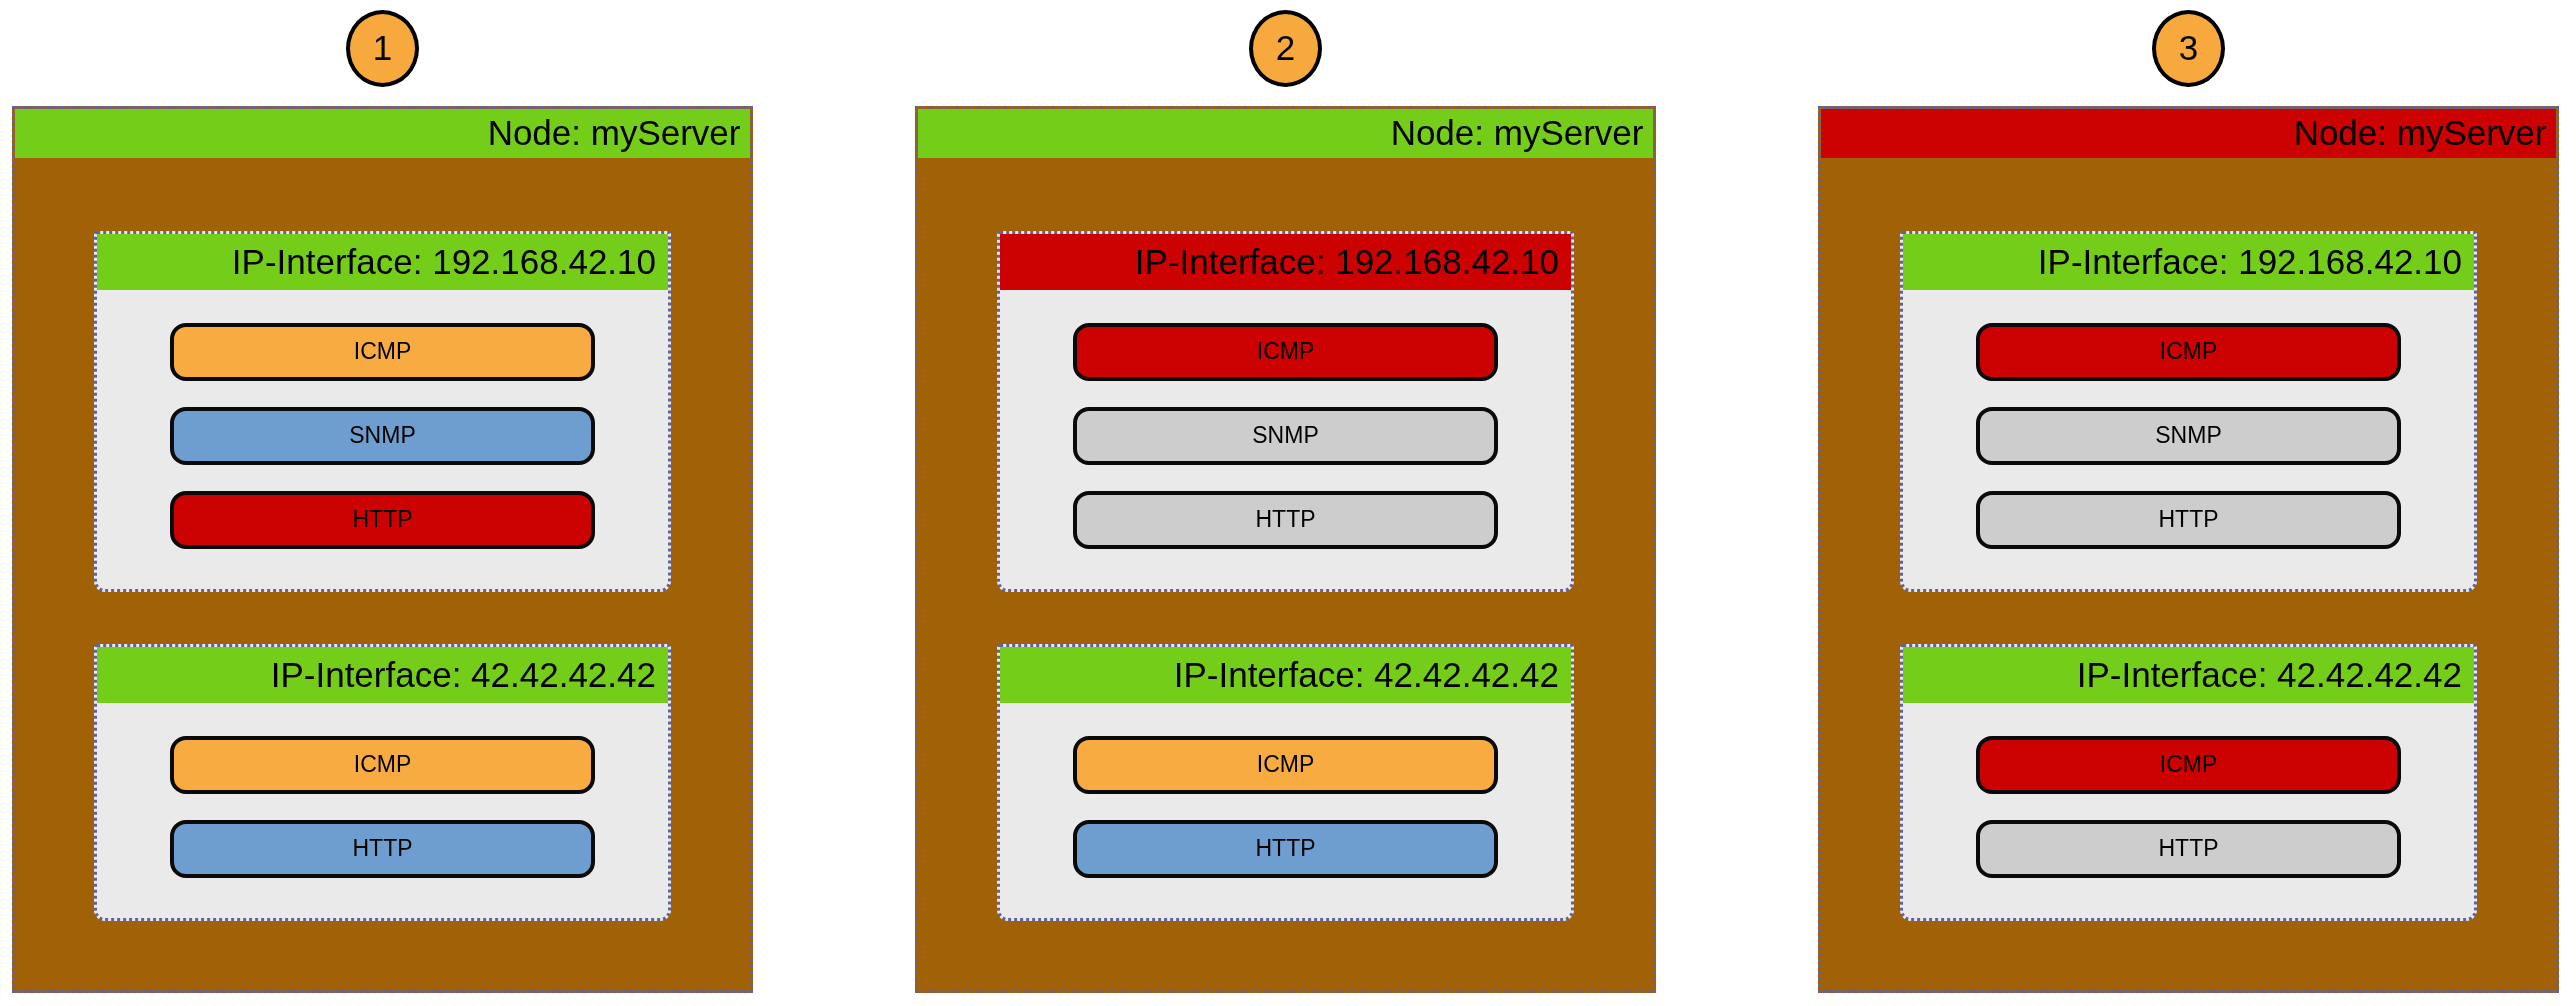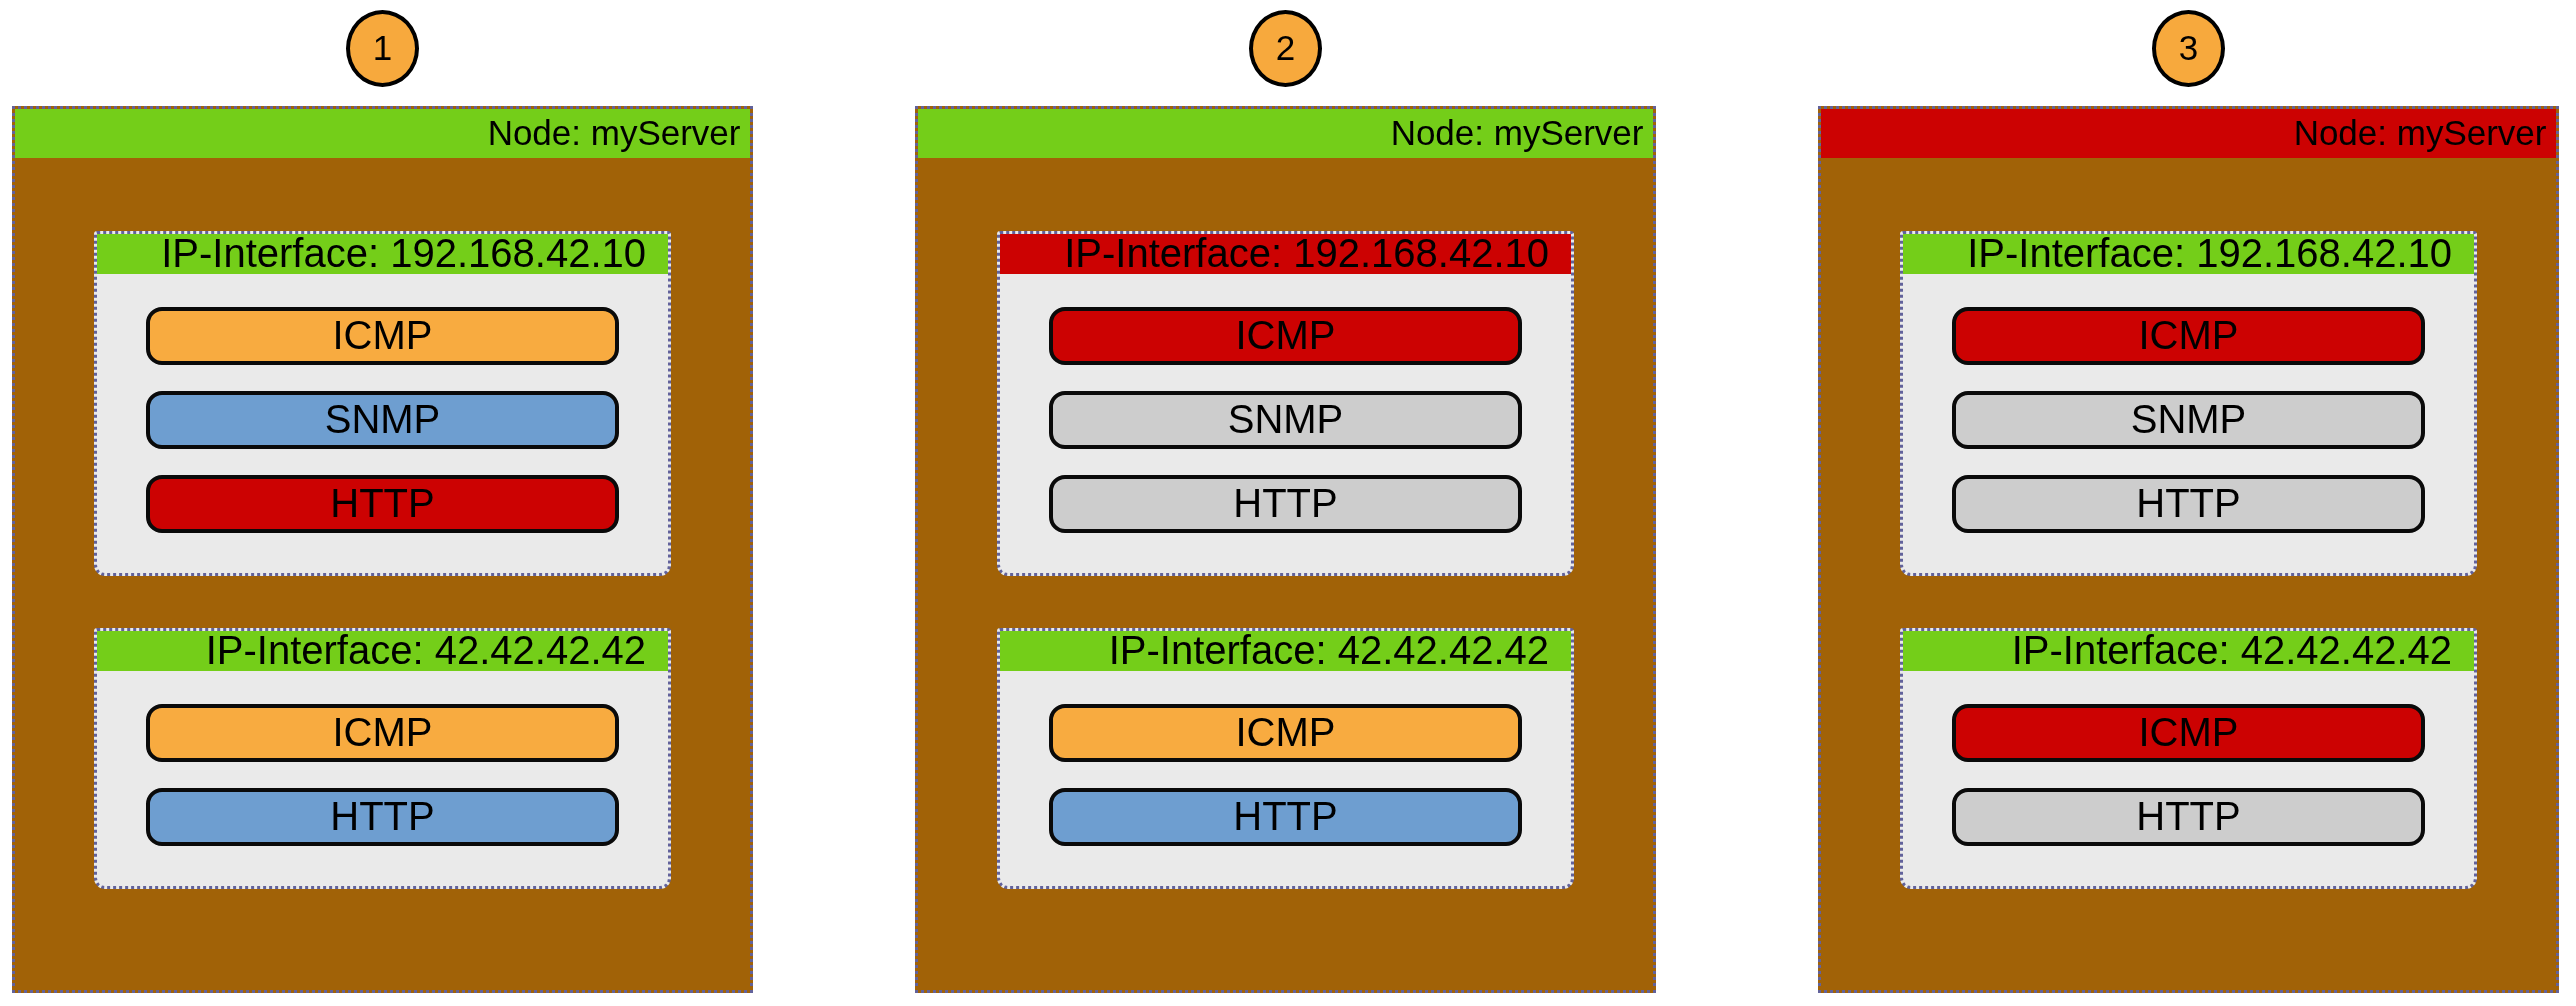--- a/index.html
+++ b/index.html
@@ -65,44 +65,44 @@
     border: 3.2px dotted var(--dot-border);
     border-radius: 3.2px 3.2px 11px 11px;
     background: var(--body-gray);
     box-sizing: border-box;
     overflow: hidden;
   }
   .iface-box + .iface-box {
     margin-top: 52px;
   }
   .iface-bar {
-    height: 40px;
+    height: 56px;
     display: flex;
     align-items: center;
     justify-content: flex-end;
-    padding-right: 22px;
-    font-size: 40px;
+    padding-right: 12px;
+    font-size: 35px;
   }
   .iface-body {
     padding: 33px 0 40px 0;
     display: flex;
     flex-direction: column;
     gap: 26px;
   }
   .pill {
-    width: 473px;
+    width: 425px;
     height: 58px;
     margin: 0 auto;
     border: 4px solid #0a0a0a;
     border-radius: 16px;
     box-sizing: border-box;
     display: flex;
     align-items: center;
     justify-content: center;
-    font-size: 40px;
+    font-size: 23px;
   }
 </style>
 </head>
 <body>
 
 <div class="canvas">
   <div class="panel-wrap">
     <div class="badge" style="background: rgb(247, 169, 61);">1</div>
     <div class="node-box">
       <div class="node-bar" style="background: rgb(116, 206, 25);">Node: myServer</div>

